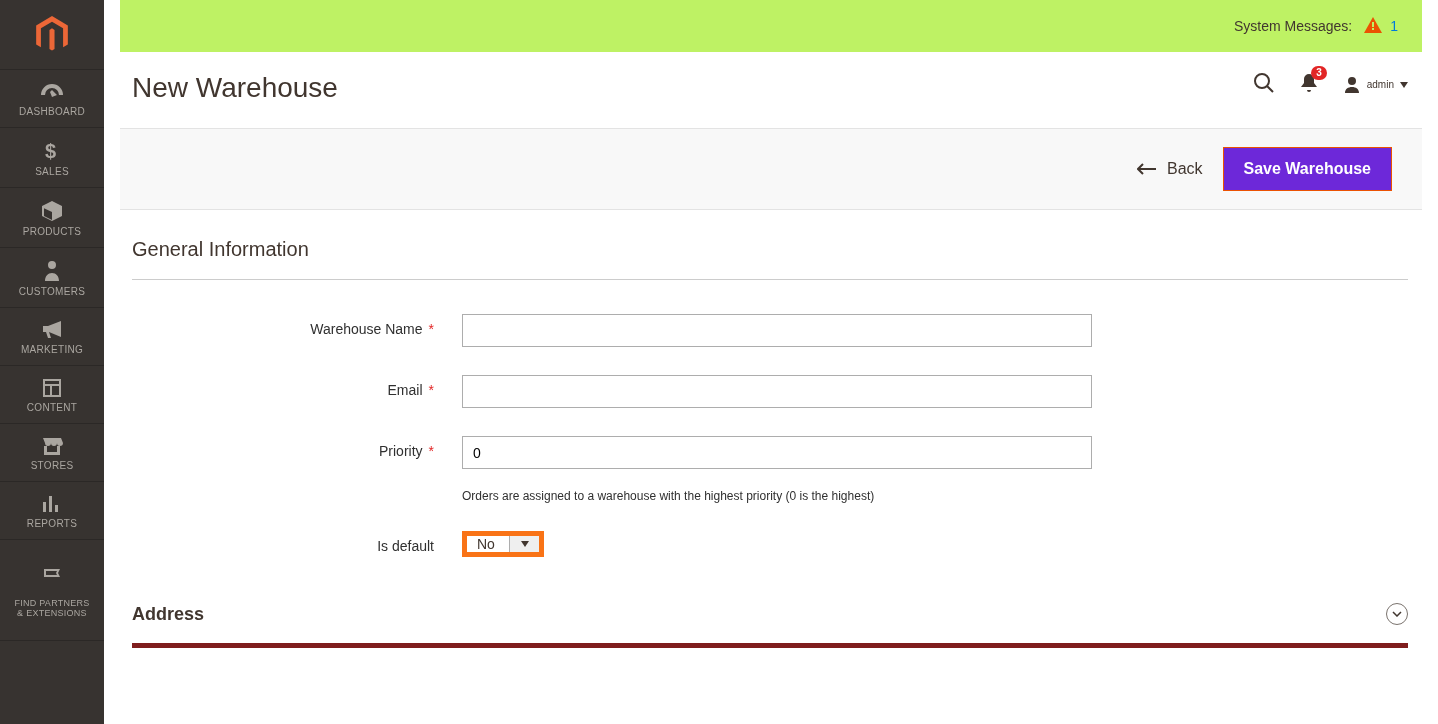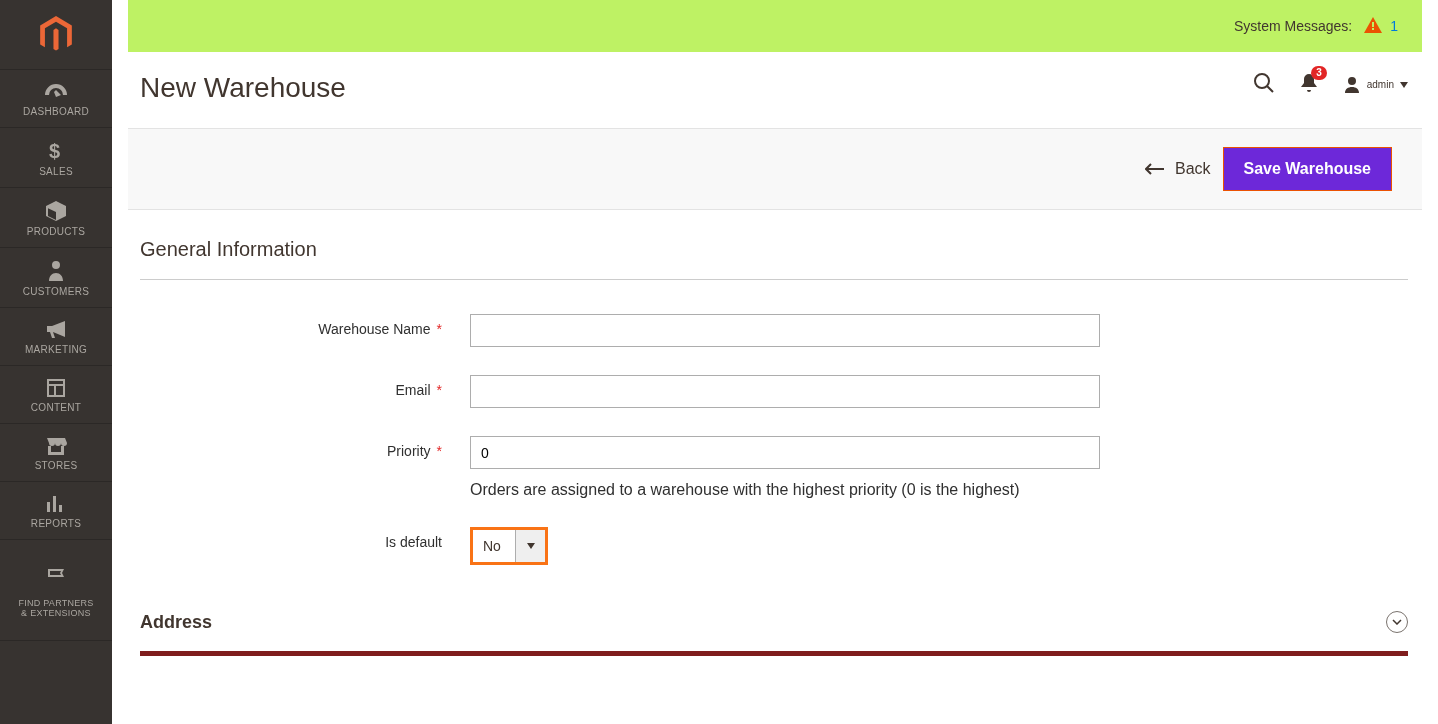--- a/index.html
+++ b/index.html
@@ -8,21 +8,21 @@
     font-family: 'Helvetica Neue', Helvetica, Arial, sans-serif;
     font-size: 14px;
     color: #41362f;
     background: #fff;
     overflow: hidden;
   }
   .app { display: flex; height: 100vh; width: 100%; }
 
   
   .sidebar {
-    width: 112px;
+    width: 104px;
     background: #373330;
     flex-shrink: 0;
     display: flex;
     flex-direction: column;
   }
   .logo-box {
     height: 70px;
     display: flex;
     align-items: center;
     justify-content: center;
@@ -86,21 +86,21 @@
   }
   .user { display: flex; align-items: center; gap: 6px; cursor: pointer; font-size: 10px; }
 
   .actionbar {
     background: #f8f8f8;
     border-top: 1px solid #e3e3e3;
     border-bottom: 1px solid #e3e3e3;
     display: flex;
     justify-content: flex-end;
     align-items: center;
-    gap: 12px;
+    gap: 20px;
     padding: 18px 30px;
     margin: 0 16px;
   }
   .back-btn { display: flex; align-items: center; gap: 10px; font-size: 16px; cursor: pointer; color:#41362f; }
   .primary-btn {
     background: #6d28d9; color: #fff;
     border: 1px solid #eb5202;
     font-size: 16px; font-weight: 600;
     padding: 12px 20px;
     cursor: pointer;
@@ -121,25 +121,25 @@
     font-size: 14px; color: #303030;
   }
   .form-label .req { color: #e22626; margin-left: 6px; }
   .form-field { width: 630px; }
   .form-field input[type=text] {
     width: 100%; height: 33px;
     border: 1px solid #adadad;
     padding: 0 10px; font-size: 14px;
     background: #fff;
   }
-  .form-note { font-size: 16px; color: #303030; margin-top: 12px; }
+  .form-note { font-size: 12px; color: #303030; margin-top: 20px; }
 
   .select {
     display: inline-flex; align-items: stretch;
-    border: 3px solid #f97316; height: 38px; background:#fff;
+    border: 5px solid #f97316; height: 26px; background:#fff;
     cursor: pointer;
   }
   .select .sel-val { padding: 0 10px; display:flex; align-items:center; min-width: 42px; font-size:14px; }
   .select .sel-btn {
     width: 30px; background: #efefef;
     display:flex; align-items:center; justify-content:center;
     border-left: 1px solid #adadad;
   }
 
   .accordion {

